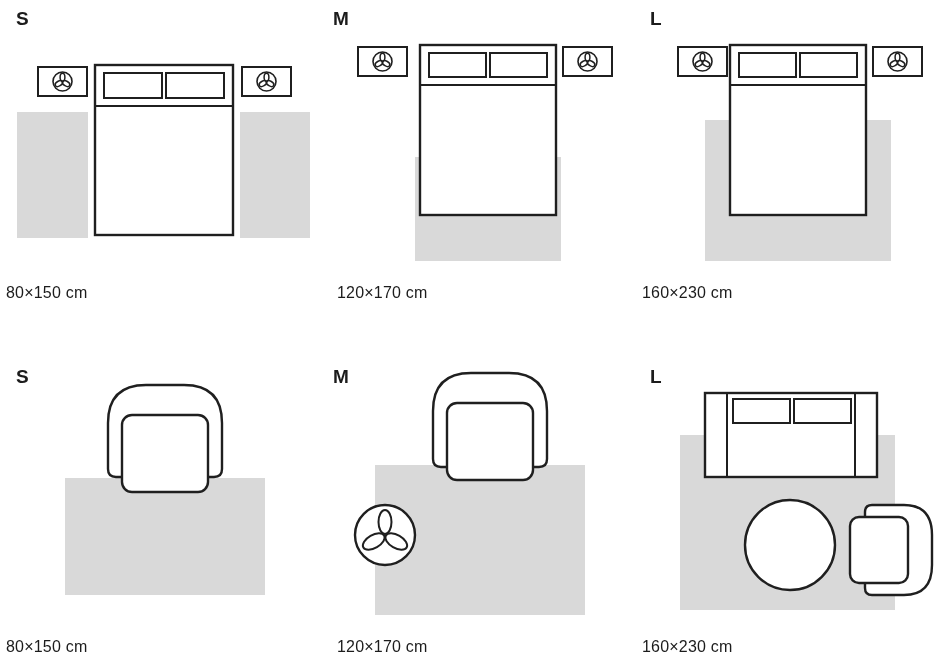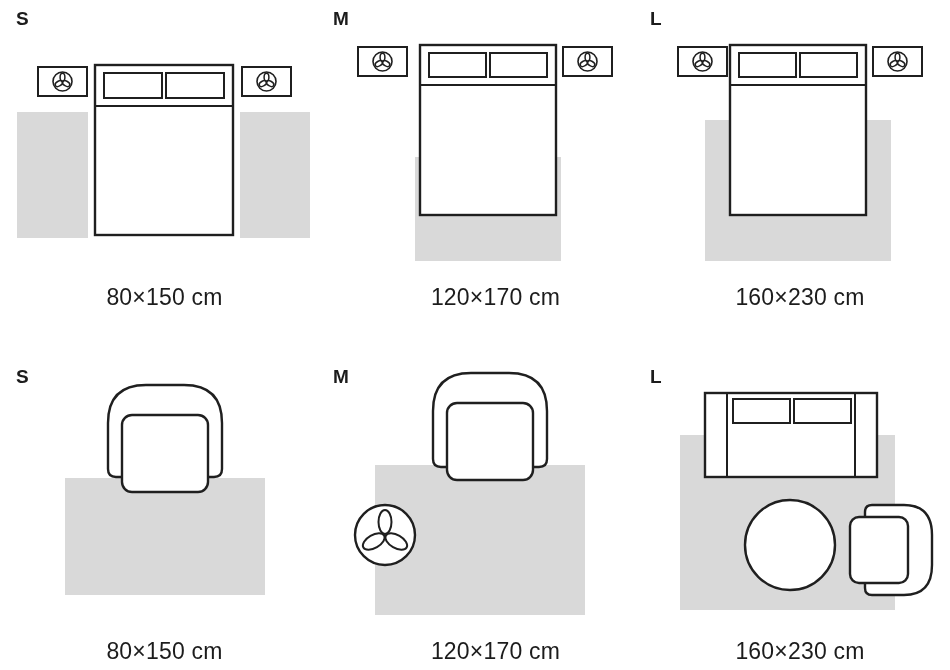--- a/index.html
+++ b/index.html
@@ -8,21 +8,21 @@
     --bg:#ffffff;
     --text:#1c1c1c;
   }
   html,body{margin:0;padding:0;background:var(--bg);}
   body{font-family:"Liberation Sans",sans-serif;color:var(--text);}
   .stage{position:relative;width:950px;height:670px;background:var(--bg);overflow:hidden;}
   .panel{position:absolute;}
   .panel svg{position:absolute;left:0;top:0;}
   .size-label{position:absolute;left:16px;top:8px;font-size:19px;font-weight:700;letter-spacing:.2px;}
   .panel.bottom .size-label{top:36px;}
-  .caption{position:absolute;top:284px;left:0;width:100%;text-align:center;font-size:23px;letter-spacing:.2px;}
+  .caption{position:absolute;top:284px;left:0;width:100%;text-align:left;font-size:16px;letter-spacing:.2px;}
   .panel.bottom .caption{top:308px;}
 
   
   .rug{fill:var(--rug);stroke:none;}
   .furn{fill:#fff;stroke:var(--outline);stroke-width:2.4;}
   .furn-thin{fill:#fff;stroke:var(--outline);stroke-width:2;}
   .edge{stroke:var(--outline);stroke-width:2;fill:none;}
   .icon-circle{fill:#fff;stroke:var(--outline);stroke-width:1.6;}
   .icon-petal{fill:none;stroke:var(--outline);stroke-width:1.5;}
   .big-petal{fill:none;stroke:var(--outline);stroke-width:2;}

